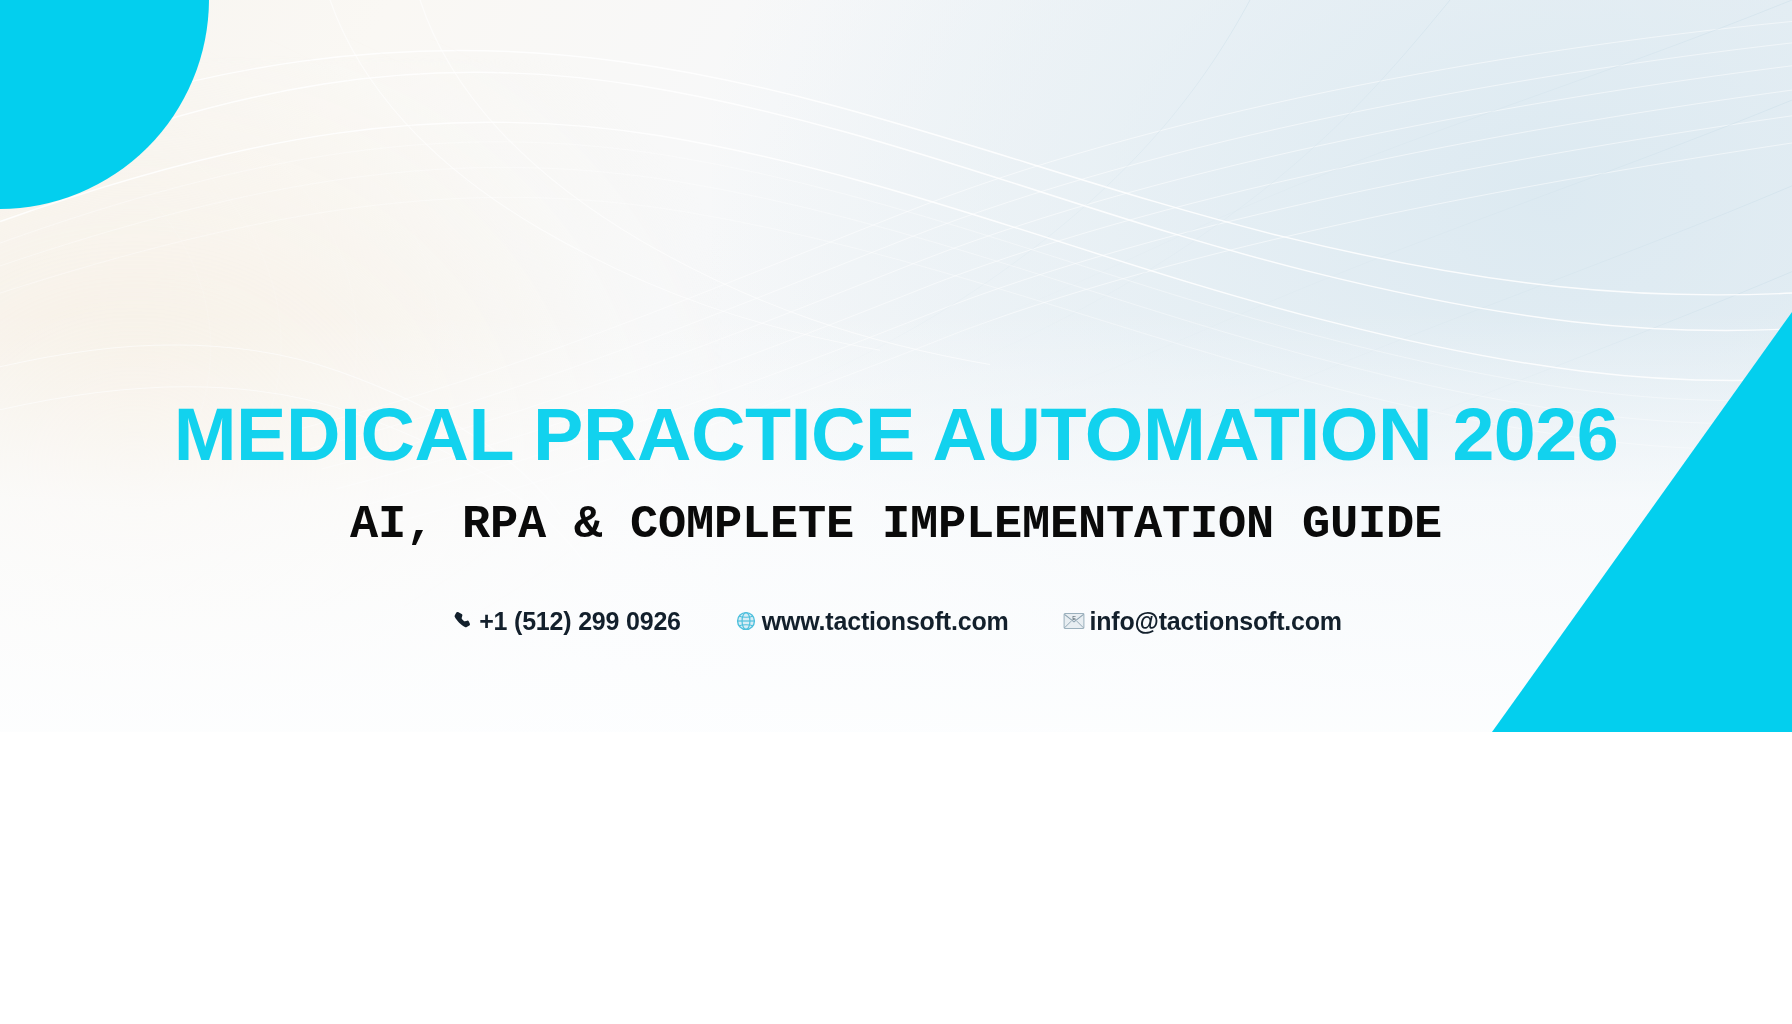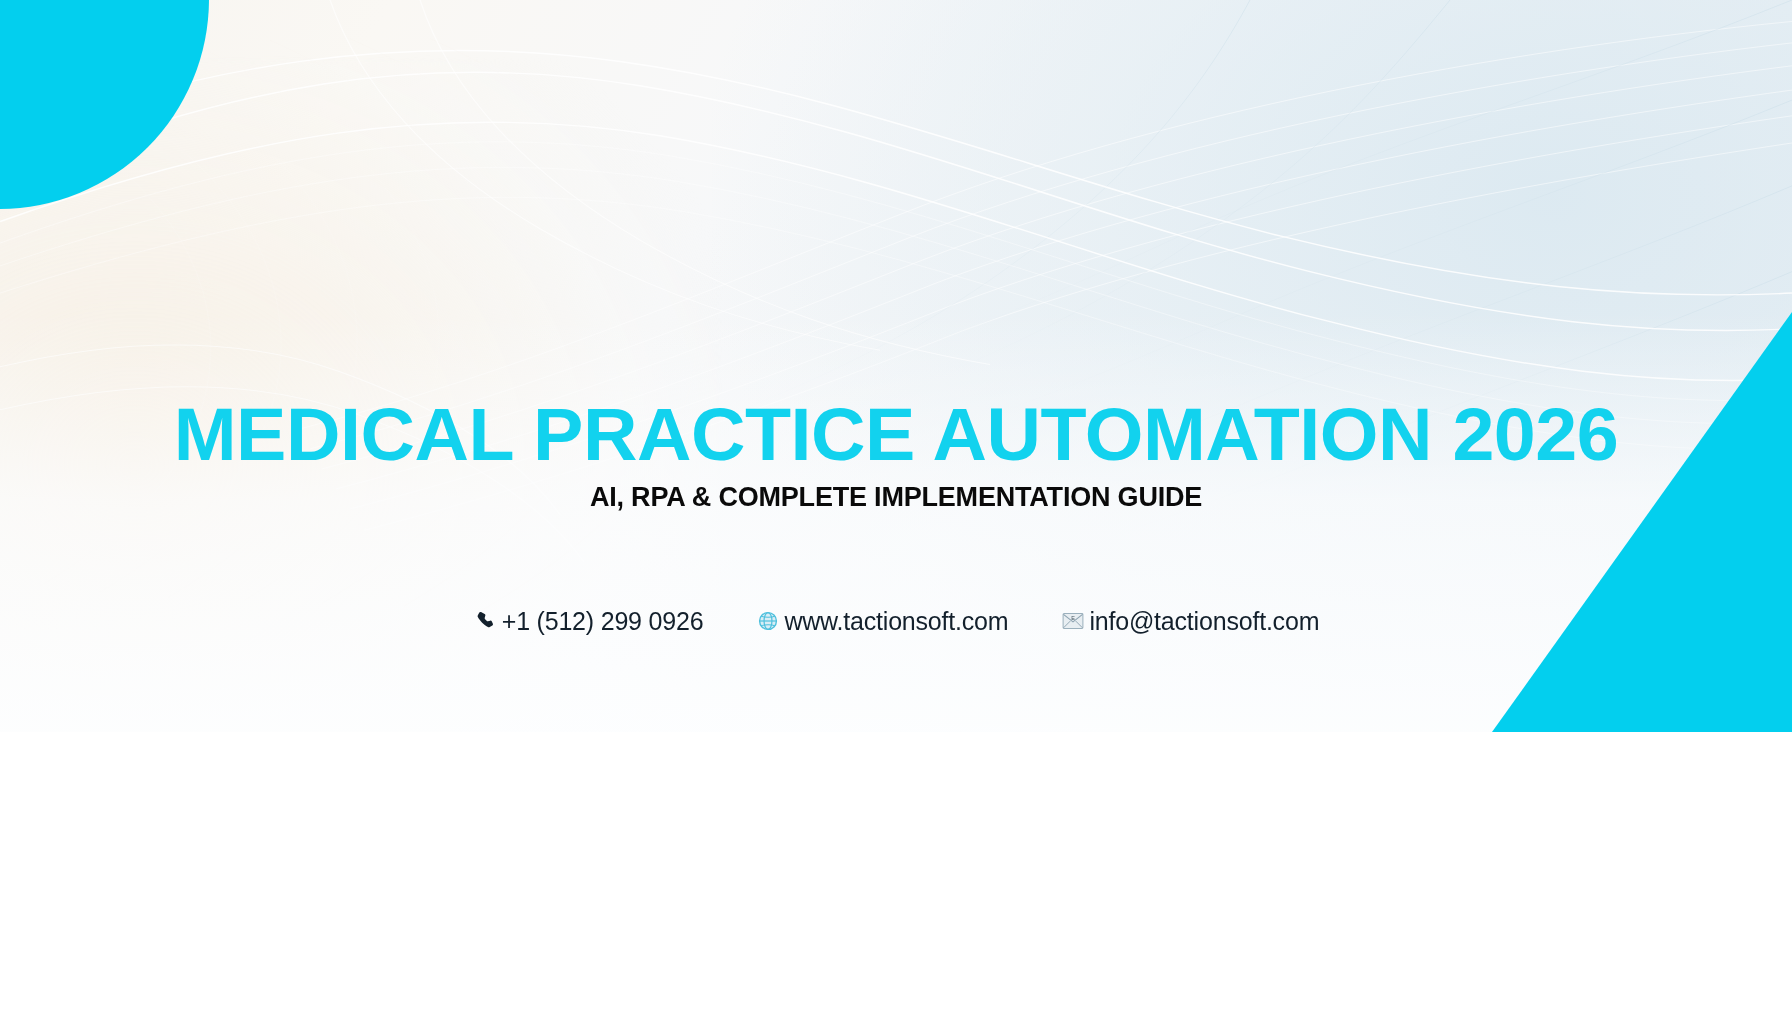--- a/index.html
+++ b/index.html
@@ -113,23 +113,23 @@
     transform: scaleX(1.02);
     white-space: nowrap;
   }
 
   .subtitle {
     position: absolute;
     left: 0;
     right: 0;
     top: 462px;
     text-align: center;
-    font-family: Liberation Sans, sans-serif;
+    font-family: Liberation Mono, monospace;
     font-weight: bold;
-    font-size: 27px;
+    font-size: 47px;
     line-height: 1;
     letter-spacing: -0.2px;
     color: #0a0a0a;
     white-space: nowrap;
   }
 
   .contact-row {
     position: absolute;
     left: 0;
     right: 0;
@@ -150,21 +150,21 @@
   }
   .contact-item .ico {
     display: inline-flex;
     align-items: center;
     justify-content: center;
     width: 26px;
     height: 26px;
     flex: 0 0 auto;
   }
   .contact-item .ico svg { display: block; }
-  .contact-text { line-height: 1; }
+  .contact-text { line-height: 1; font-weight: bold; }
 
   
   .logo {
     position: absolute;
     left: 55px;
     top: 740px;
     display: flex;
     align-items: flex-end;
     height: 70px;
   }

